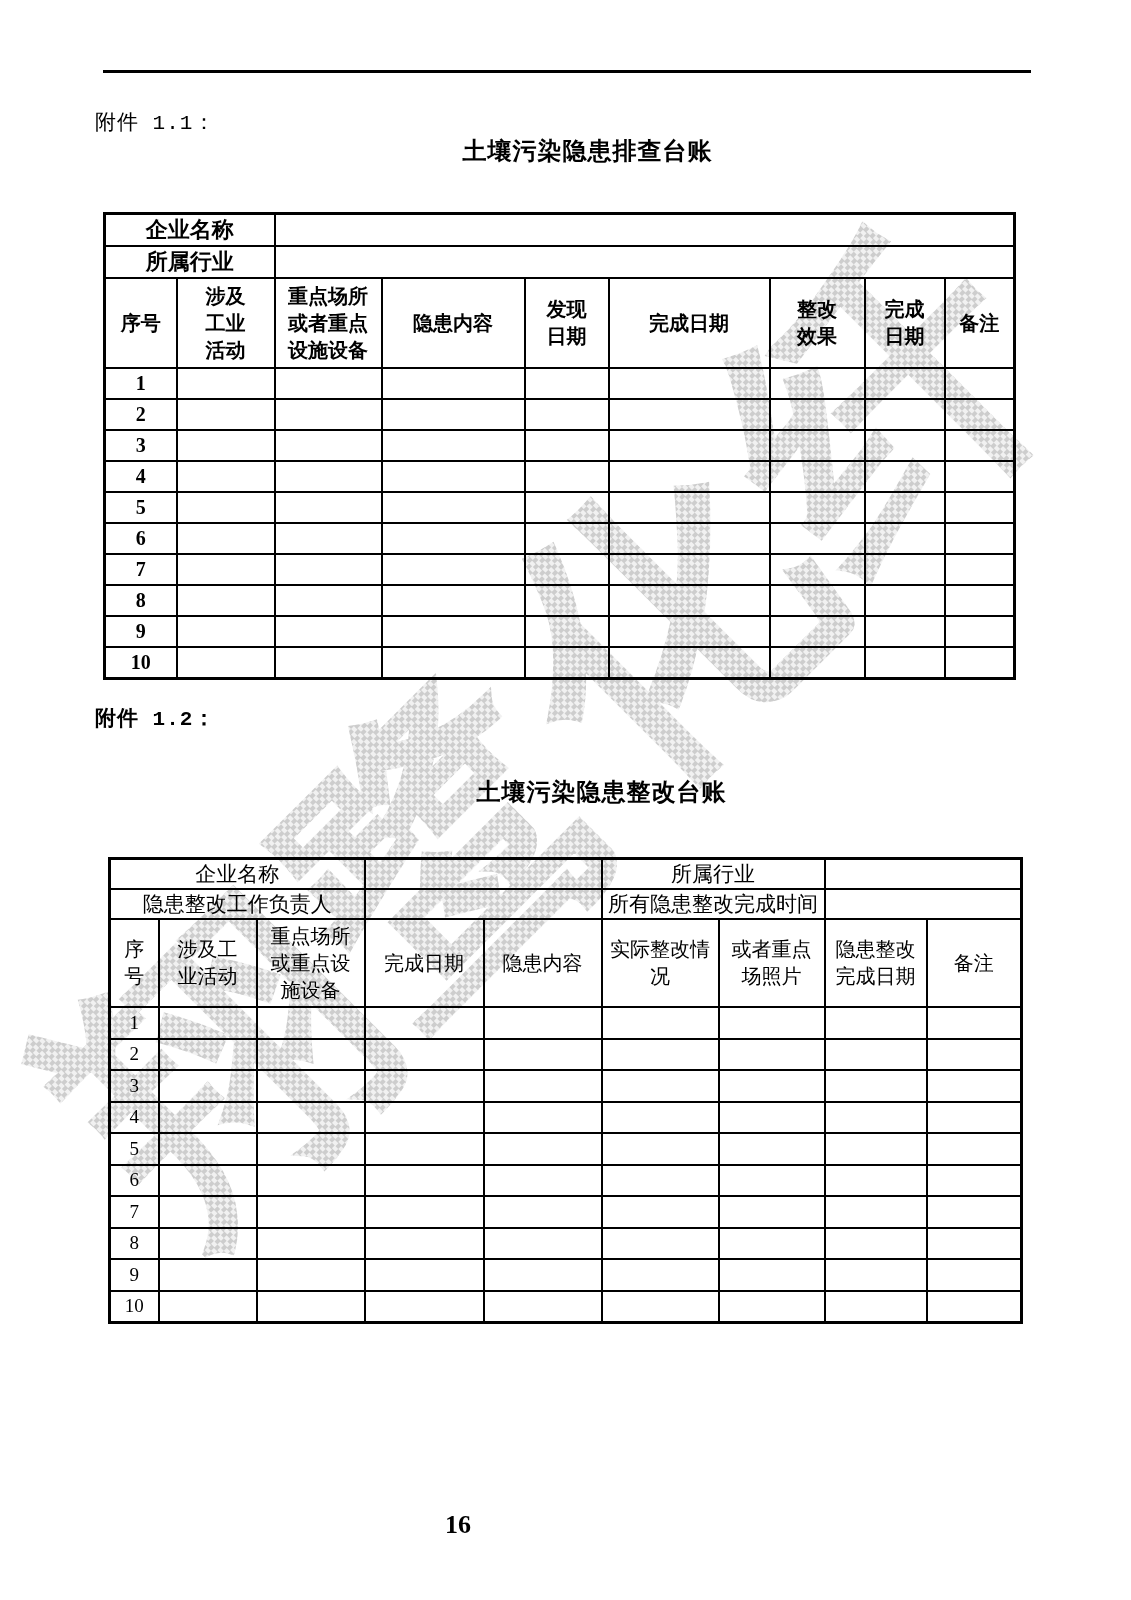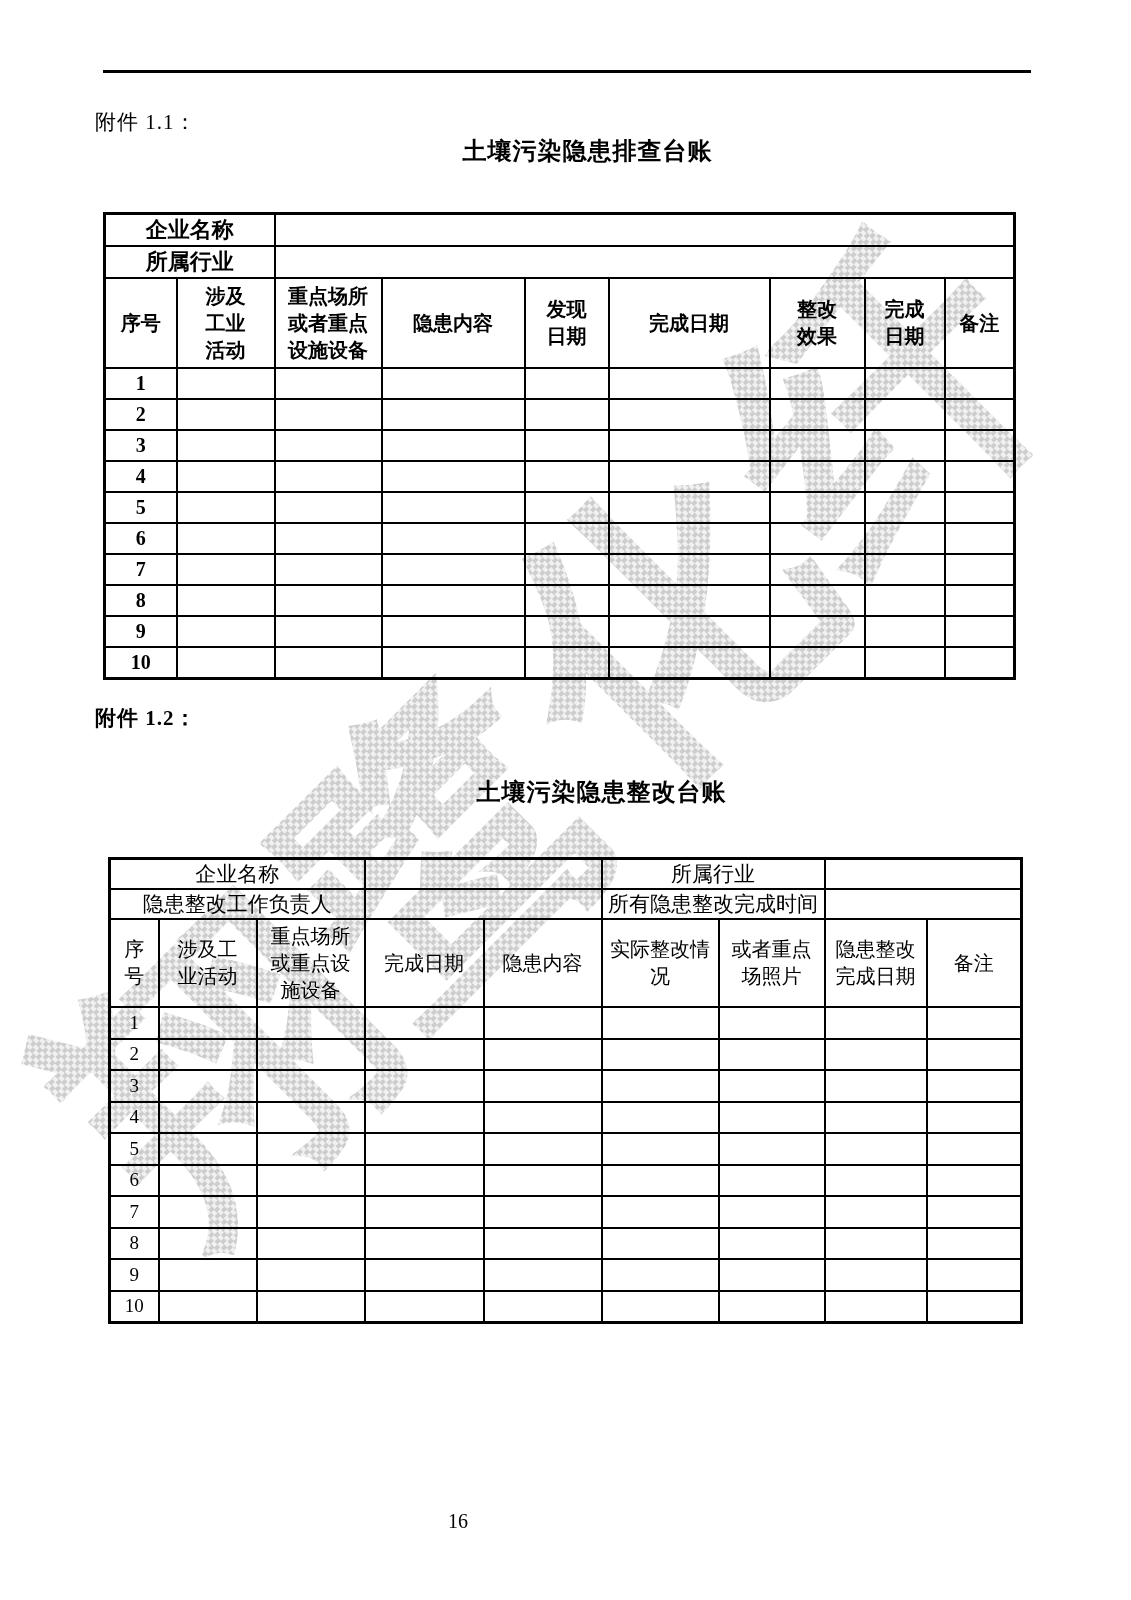--- a/index.html
+++ b/index.html
@@ -17,21 +17,21 @@
     transform:translate(-50%,-50%) rotate(-45deg);
     font-size:300px; font-weight:bold; letter-spacing:12px; white-space:nowrap;
     color:#cfcfcf;
     background:repeating-conic-gradient(#bdbdbd 0% 25%, #ededed 0% 50%);
     background-size:9px 9px;
     -webkit-background-clip:text; background-clip:text;
     -webkit-text-fill-color:transparent;
     opacity:.75; z-index:1; pointer-events:none;
   }
   
-  .attach-label { position:absolute; left:95px; font-size:21px; letter-spacing:1px; z-index:2; }
+  .attach-label { position:absolute; left:95px; font-size:21px; letter-spacing:1px; z-index:2;font-family:Liberation Mono, monospace; }
   .attach-1 { top:108px; }
   .attach-2 { top:704px; font-weight:bold;text-align:right; }
   .table-title {
     position:absolute; left:0; width:1131px; text-align:center;
     font-size:24px; font-weight:bold; letter-spacing:1px; z-index:2;
   }
   .title-1 { top:135px; transform:translateX(22px); }
   .title-2 { top:776px; transform:translateX(36px); }
   
   table { position:absolute; border-collapse:collapse; table-layout:fixed; z-index:2; background:transparent;margin-top:47px; }
@@ -44,21 +44,21 @@
   .t1 .info td  { height:29px; font-size:22px; font-weight:bold; }
   .t1 .hdr td   { height:88px; font-size:20px; font-weight:bold; line-height:1.35; }
   .t1 .body td  { height:29px; font-size:20px; font-weight:bold; }
   .t2 .info td  { height:28px; font-size:21px; font-weight:normal; }
   .t2 .hdr td   { height:86px; font-size:20px; font-weight:normal; line-height:1.35; }
   .t2 .body td  { height:29.5px; font-size:19px; font-weight:normal; }
   .hdr td, .prelines { white-space:pre-line; }
   
   .page-number {
     position:absolute; left:0; top:1510px; width:916px; text-align:center;
-    font-size:20px; font-weight:normal; z-index:2;
+    font-size:26px; font-weight:bold; z-index:2;
   }
 </style>
 </head>
 <body>
 
 <div class="page">
 
   <div class="top-rule"></div>
 
   <div class="watermark">翔鹭化纤</div>

